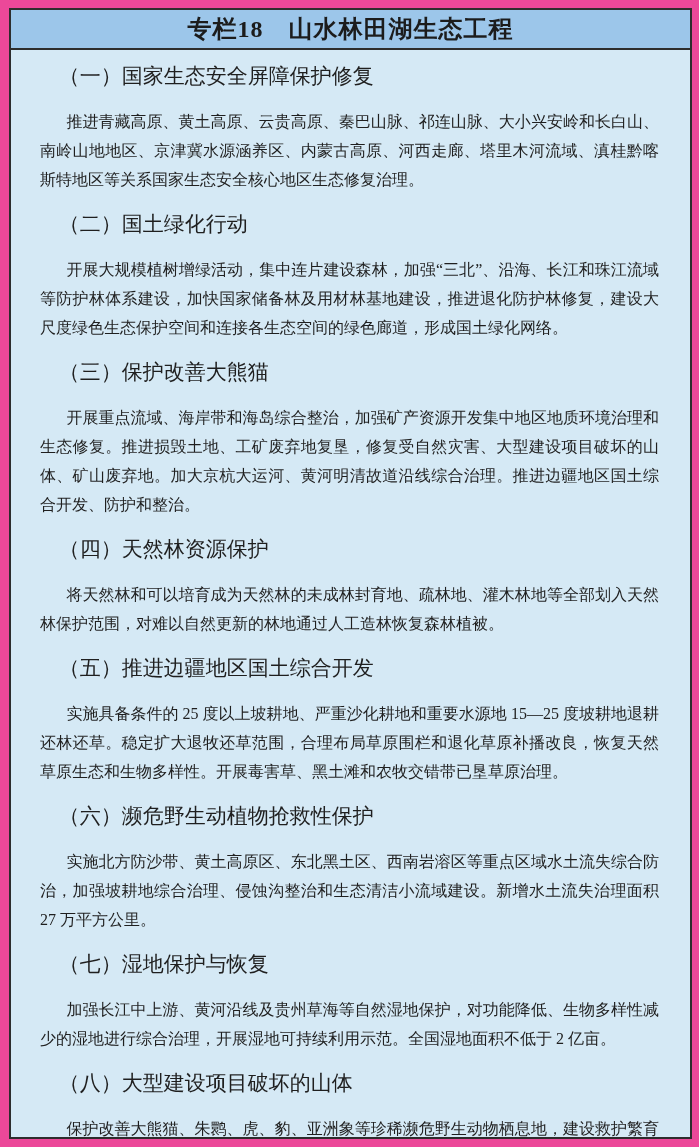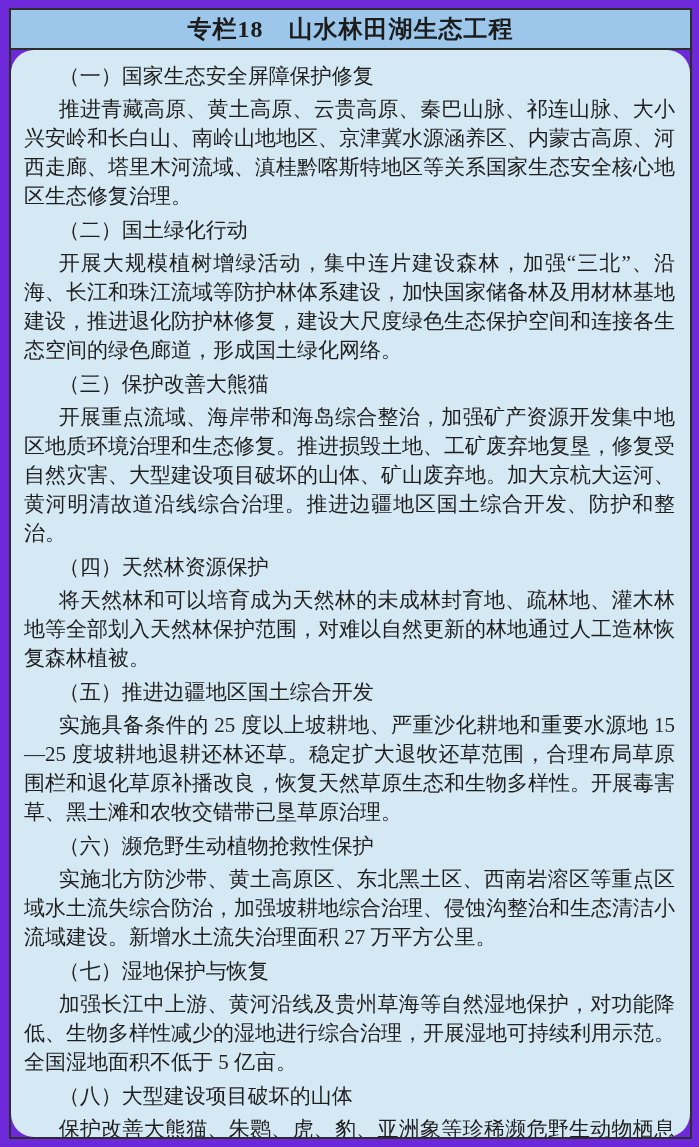--- a/index.html
+++ b/index.html
@@ -9,21 +9,21 @@
     width: 699px;
     height: 1147px;
     overflow: hidden;
     font-family: "Liberation Serif", serif;
   }
   .page {
     width: 699px;
     height: 1147px;
     box-sizing: border-box;
     padding: 8px 7px 8px 9px;
-    background: #6d28d9;
+    background: #ec4899;
   }
   .panel {
     box-sizing: border-box;
     width: 100%;
     height: 100%;
     border: 2px solid #2d2d2d;
     display: flex;
     flex-direction: column;
   }
   .panel-header {
@@ -40,35 +40,34 @@
     font-weight: bold;
     color: #1c1c1c;
     letter-spacing: 1px;
   }
   .panel-body {
     background: #d5e9f5;
     flex: 1 1 auto;
     box-sizing: border-box;
     padding: 7px 15px 8px 13px;
     overflow: hidden;
-    border-radius: 23px;
   }
   .section-heading {
     font-size: 21px;
     color: #1f1f1f;
     line-height: 29px;
     margin: 5px 0 4px 0;
     text-indent: 1.65em;
     font-weight: normal;
   }
   .section-paragraph {
-    font-size: 21px;
+    font-size: 16px;
     color: #1f1f1f;
     line-height: 29px;
-    margin: 0;
+    margin: 16px;
     text-indent: 1.65em;
     text-align: justify;
     text-justify: inter-ideograph;
   }
 </style>
 </head>
 <body>
 
 <div class="page">
   <div class="panel" style="border-color: rgb(45, 45, 45);">
@@ -82,18 +81,18 @@
         <p class="section-paragraph">开展大规模植树增绿活动，集中连片建设森林，加强“三北”、沿海、长江和珠江流域等防护林体系建设，加快国家储备林及用材林基地建设，推进退化防护林修复，建设大尺度绿色生态保护空间和连接各生态空间的绿色廊道，形成国土绿化网络。</p>
         <div class="section-heading">（三）保护改善大熊猫</div>
         <p class="section-paragraph">开展重点流域、海岸带和海岛综合整治，加强矿产资源开发集中地区地质环境治理和生态修复。推进损毁土地、工矿废弃地复垦，修复受自然灾害、大型建设项目破坏的山体、矿山废弃地。加大京杭大运河、黄河明清故道沿线综合治理。推进边疆地区国土综合开发、防护和整治。</p>
         <div class="section-heading">（四）天然林资源保护</div>
         <p class="section-paragraph">将天然林和可以培育成为天然林的未成林封育地、疏林地、灌木林地等全部划入天然林保护范围，对难以自然更新的林地通过人工造林恢复森林植被。</p>
         <div class="section-heading">（五）推进边疆地区国土综合开发</div>
         <p class="section-paragraph">实施具备条件的 25 度以上坡耕地、严重沙化耕地和重要水源地 15—25 度坡耕地退耕还林还草。稳定扩大退牧还草范围，合理布局草原围栏和退化草原补播改良，恢复天然草原生态和生物多样性。开展毒害草、黑土滩和农牧交错带已垦草原治理。</p>
         <div class="section-heading">（六）濒危野生动植物抢救性保护</div>
         <p class="section-paragraph">实施北方防沙带、黄土高原区、东北黑土区、西南岩溶区等重点区域水土流失综合防治，加强坡耕地综合治理、侵蚀沟整治和生态清洁小流域建设。新增水土流失治理面积 27 万平方公里。</p>
         <div class="section-heading">（七）湿地保护与恢复</div>
-        <p class="section-paragraph">加强长江中上游、黄河沿线及贵州草海等自然湿地保护，对功能降低、生物多样性减少的湿地进行综合治理，开展湿地可持续利用示范。全国湿地面积不低于 5 亿亩。</p>
+        <p class="section-paragraph">加强长江中上游、黄河沿线及贵州草海等自然湿地保护，对功能降低、生物多样性减少的湿地进行综合治理，开展湿地可持续利用示范。全国湿地面积不低于 2 亿亩。</p>
         <div class="section-heading">（八）大型建设项目破坏的山体</div>
         <p class="section-paragraph">保护改善大熊猫、朱鹮、虎、豹、亚洲象等珍稀濒危野生动物栖息地，建设救护繁育中心和基因库，开展拯救繁育和野化放归。加强兰科植物等珍稀濒危植物及极小种群野生植物生境恢复和人工拯救。</p>
       </div>
   </div>
 </div>
 
 </body></html>

